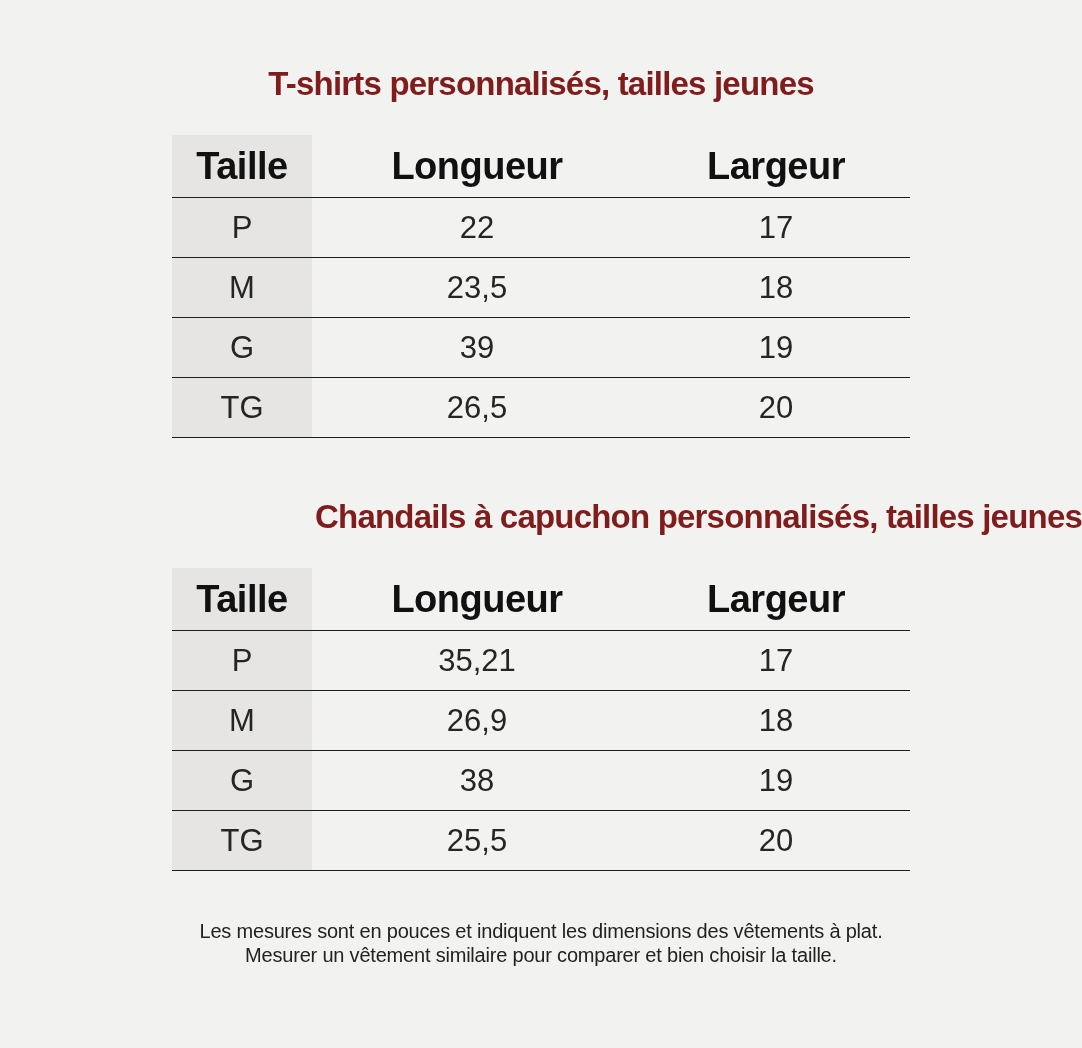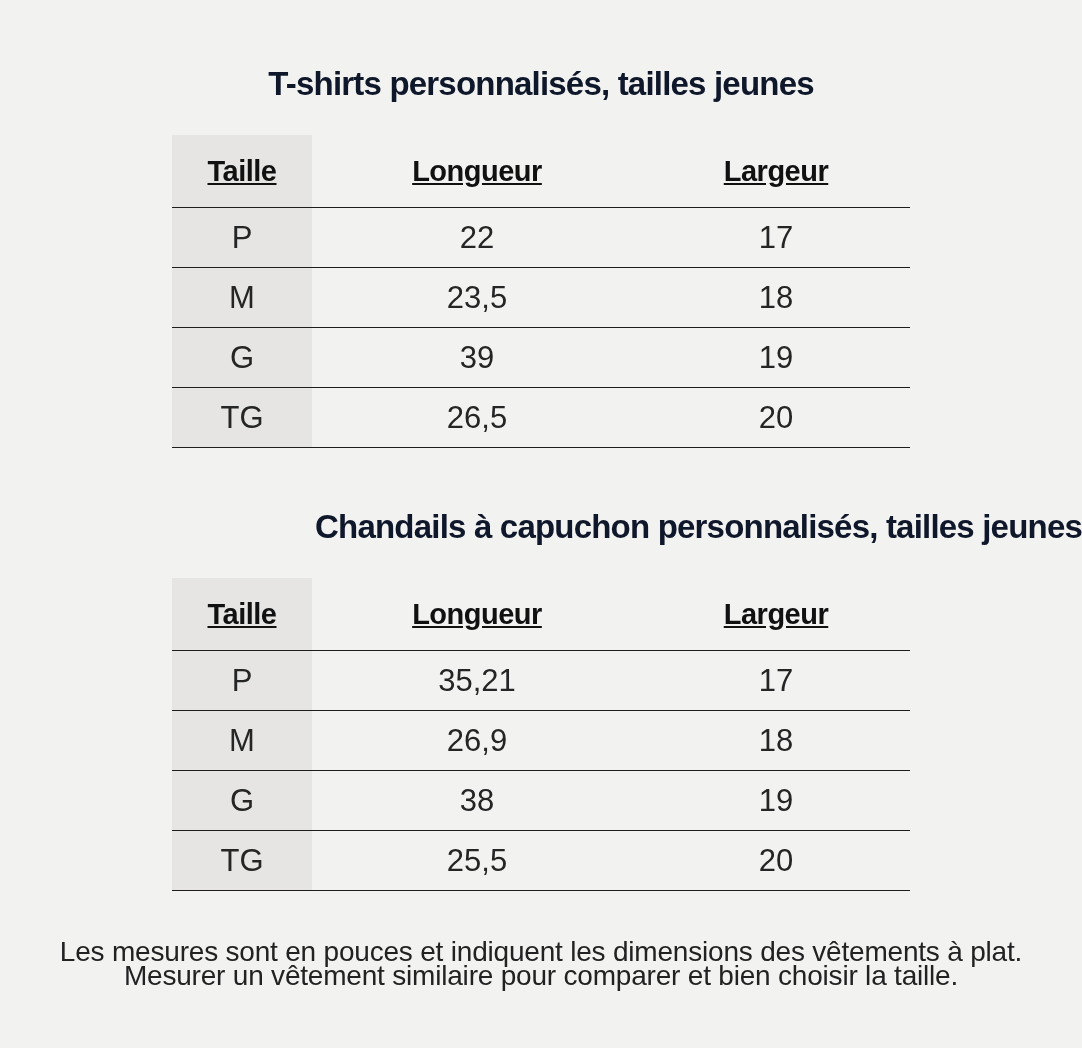--- a/index.html
+++ b/index.html
@@ -14,59 +14,58 @@
     color: #111;
     overflow: hidden;
   }
   .table-title {
     margin: 0;
     text-align: center;
     font-size: 33px;
     line-height: 44px;
     font-weight: 700;
     letter-spacing: -0.8px;
-    color: #0f172a;
+    color: #7f1d1d;
   }
   .title-2 { margin-top: 57px; text-align: right; }
   table.size-table {
     width: 738px;
     margin: 29px auto 0 auto;
     border-collapse: collapse;
     table-layout: fixed;
   }
   col.c-size   { width: 140px; }
   col.c-length { width: 330px; }
   col.c-width  { width: 268px; }
   table.size-table th {
-    height: 72px;
-    font-size: 29px;
+    height: 62px;
+    font-size: 38px;
     font-weight: 700;
     letter-spacing: -0.5px;
     text-align: center;
     vertical-align: middle;
     border-bottom: 1.5px solid #1e1e1e;
     padding: 0;
     color: #111;
-    text-decoration: underline;
   }
   table.size-table td {
     height: 59px;
     font-size: 31px;
     font-weight: 400;
     text-align: center;
     vertical-align: middle;
     border-bottom: 1.5px solid #1e1e1e;
     padding: 0;
     color: #252525;
   }
   .shaded { background: #e6e5e3; }
   .footnote {
     margin-top: 49px;
     text-align: center;
-    font-size: 28px;
+    font-size: 20px;
     line-height: 23.5px;
     font-weight: 400;
     color: #222;
     letter-spacing: -0.2px;
   }
 </style>
 </head>
 <body>
 
 <div class="sheet">

